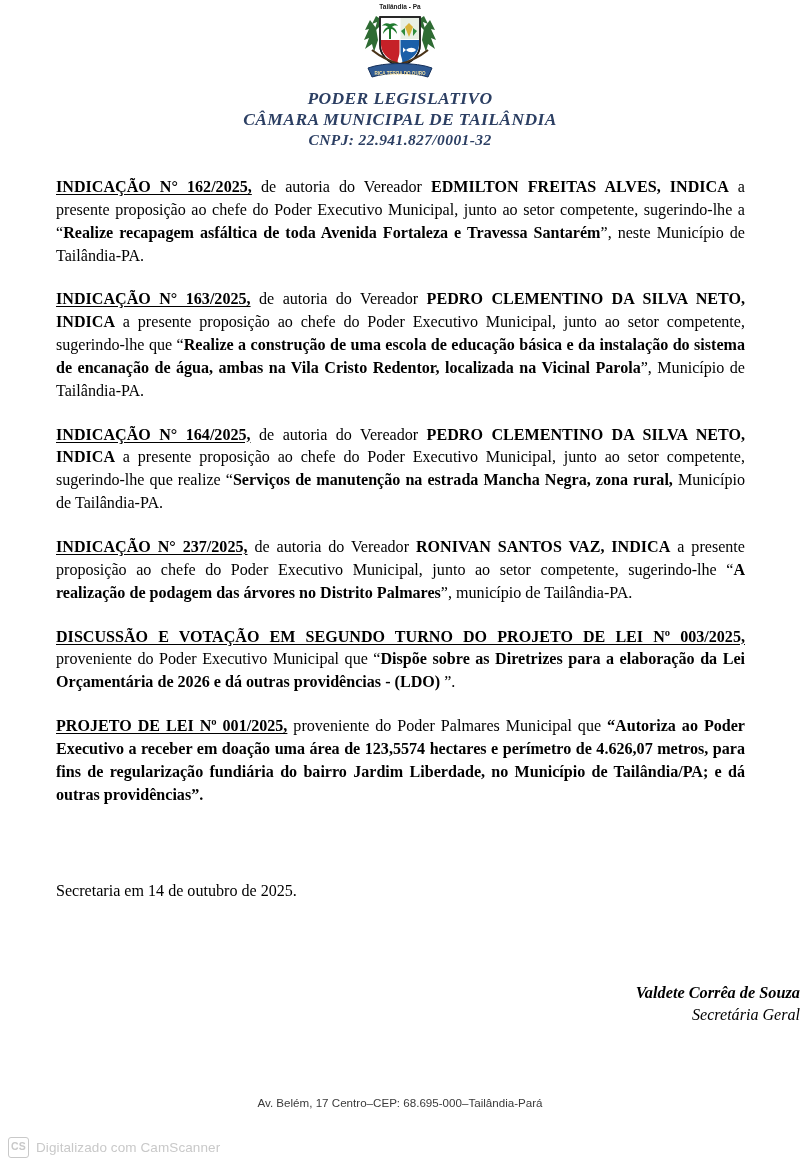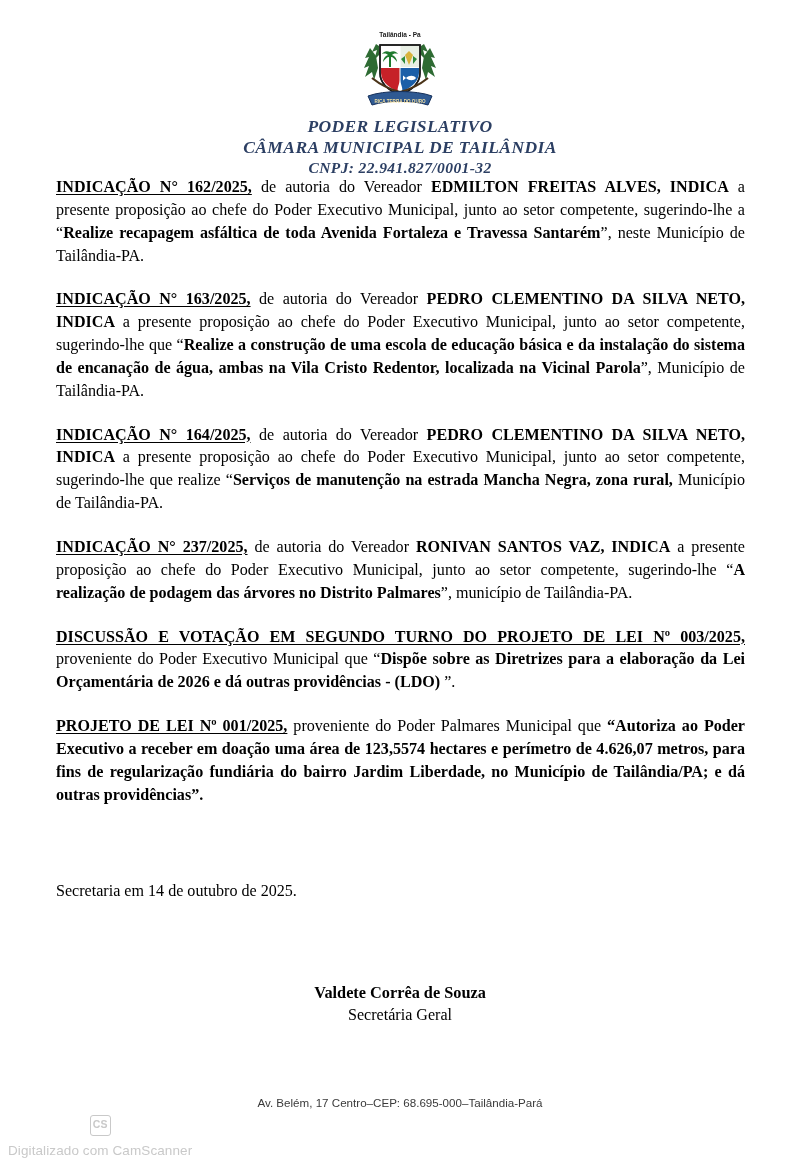--- a/index.html
+++ b/index.html
@@ -13,21 +13,20 @@
     height: 1164px;
     position: relative;
     font-family: "Liberation Serif", "DejaVu Serif", serif;
     color: #000000;
     overflow: hidden;
   }
 
   
   .doc-header {
     text-align: center;
-    padding-top: 28px;
   }
   .crest {
     width: 96px;
     height: 84px;
     margin: 0 auto 4px auto;
     display: block;
   }
   .org-line {
     font-family: "Liberation Serif", "DejaVu Serif", serif;
     font-style: italic;
@@ -66,21 +65,22 @@
     top: 882px;
     text-align: left;
     font-size: 16.1px;
     padding-right: 2px;
   }
   .signature {
     position: absolute;
     left: 0;
     right: 0;
     top: 982px;
-    text-align: center;
+    text-align: right;
+    font-style: italic;
   }
   .sig-name {
     font-size: 16.3px;
     font-weight: bold;
     line-height: 1.35;
   }
   .sig-role {
     font-size: 16.1px;
     line-height: 1.35;
   }
@@ -108,21 +108,20 @@
     position: absolute;
     left: 8px;
     bottom: 6px;
     display: flex;
     align-items: center;
     gap: 7px;
     color: #c9c9c9;
     font-family: "Liberation Sans", "DejaVu Sans", sans-serif;
     font-size: 13.5px;
     letter-spacing: 0.1px;
-    flex-direction: column;
   }
   .cs-badge {
     width: 19px;
     height: 19px;
     border: 1.6px solid #c9c9c9;
     border-radius: 3px;
     font-size: 10.5px;
     font-weight: bold;
     line-height: 16px;
     text-align: center;

